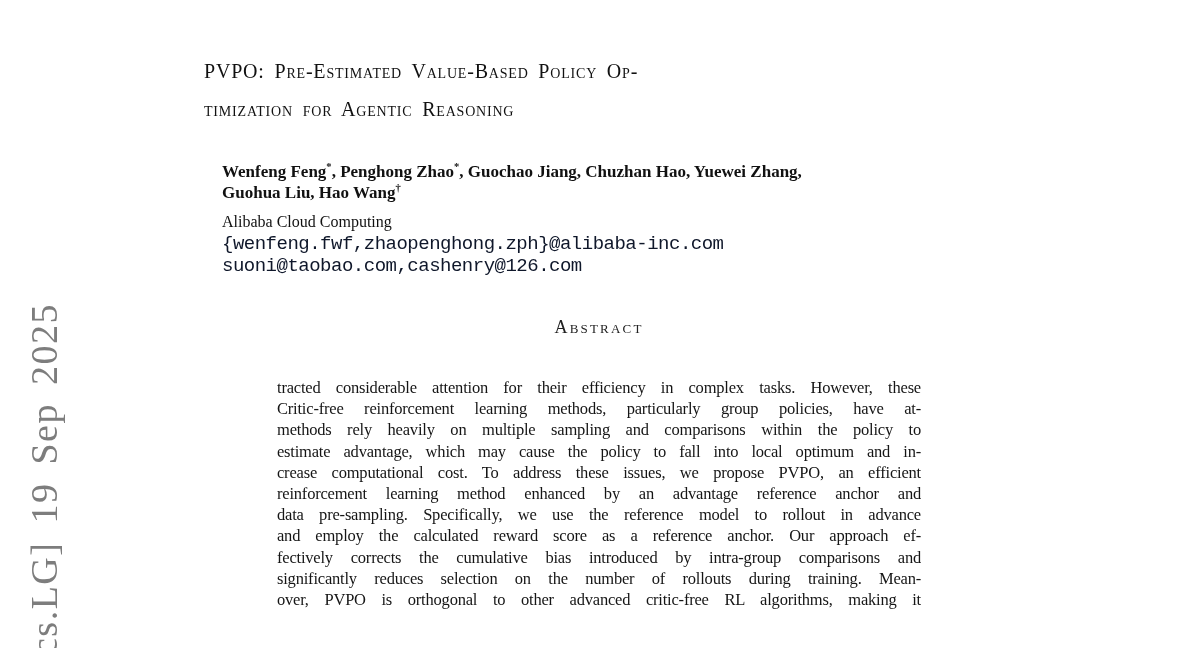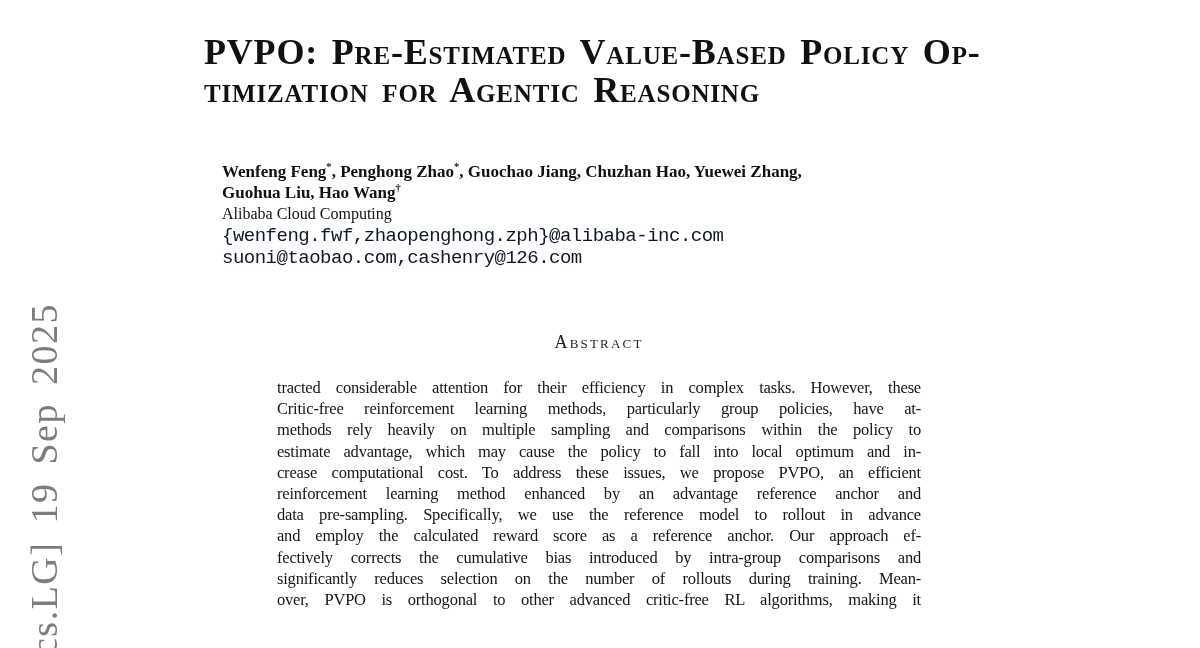--- a/index.html
+++ b/index.html
@@ -25,24 +25,24 @@
     font-family: "Liberation Serif", serif;
     font-size: 38px;
     letter-spacing: 1.5px;
     word-spacing: 7px;
     color: #7d7d7d;
   }
 
   .title {
     position: absolute;
     left: 204px;
-    top: 33px;
-    font-size: 36px;
+    top: 52px;
+    font-size: 20px;
     line-height: 38px;
-    font-weight: bold;
+    font-weight: normal;
     font-variant: small-caps;
     letter-spacing: 0.8px;
     word-spacing: 4px;
     color: #111111;
   }
   .title .tline { display: block; }
 
   .author-block {
     position: absolute;
     left: 222px;
@@ -55,35 +55,35 @@
     font-weight: bold;
   }
   .author-block sup {
     font-size: 62%;
     vertical-align: super;
     line-height: 0;
   }
   .affiliation {
     font-size: 16px;
     line-height: 22px;
-    margin-top: 0;
+    margin-top: 8px;
     font-weight: normal;
   }
   .email {
     font-family: "Liberation Mono", "DejaVu Sans Mono", monospace;
     font-size: 19px;
     line-height: 22px;
     color: #0f172a;
     letter-spacing: -0.5px;
   }
 
   .abstract-heading {
     position: absolute;
     left: 277px;
-    top: 332px;
+    top: 317px;
     width: 644px;
     text-align: center;
     font-size: 18px;
     font-variant: small-caps;
     letter-spacing: 2.2px;
     color: #222222;
   }
 
   .abstract-body {
     position: absolute;

